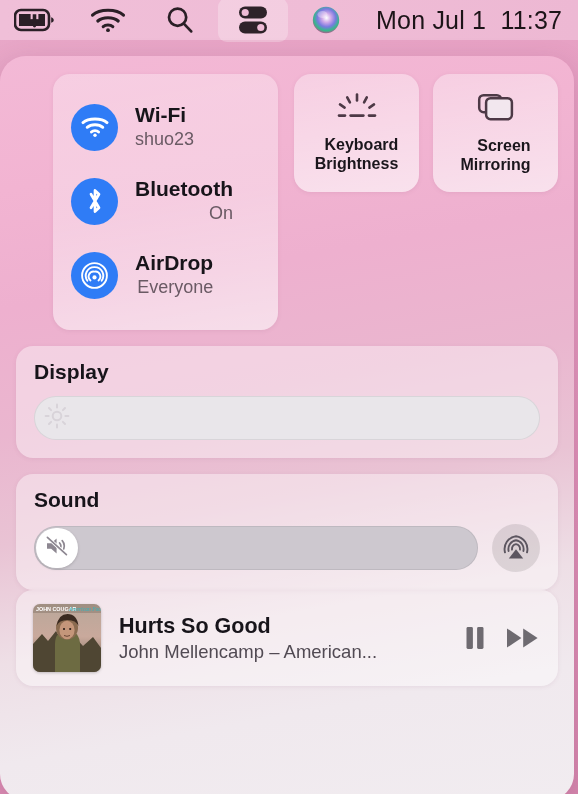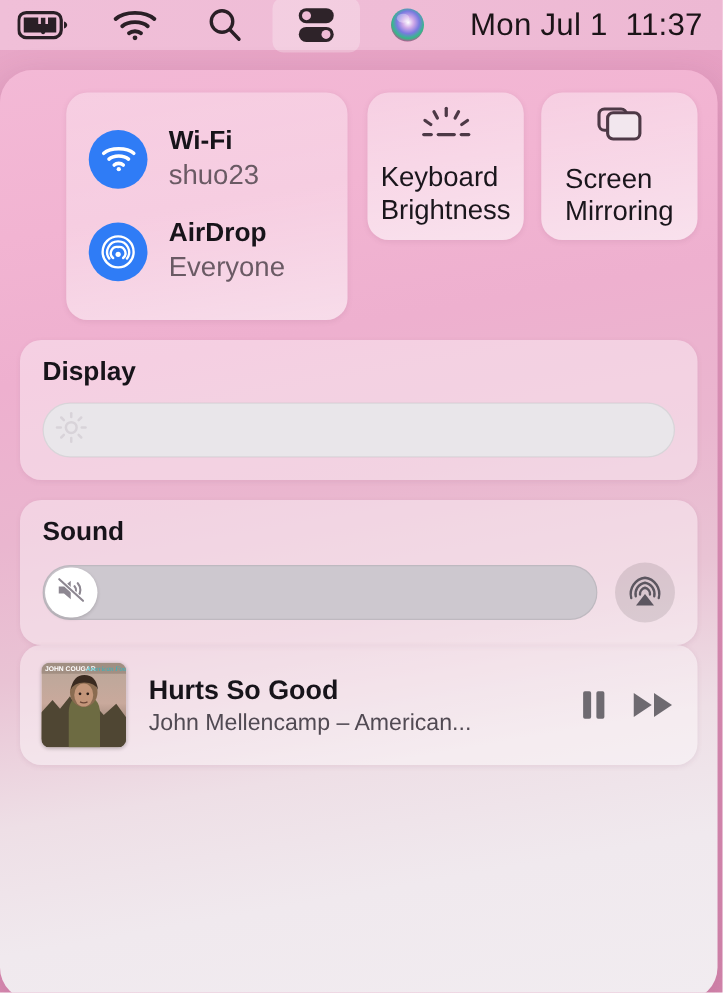--- a/index.html
+++ b/index.html
@@ -58,21 +58,21 @@
     box-shadow:0 1px 4px rgba(140,80,115,0.12);
   }
   .conn-row { display:flex; align-items:center; height:74px; padding-left:18px; }
   .conn-icon {
     width:47px; height:47px; border-radius:50%;
     background:#2f7cf6; flex:0 0 auto;
     display:flex; align-items:center; justify-content:center;
   }
   .conn-text { margin-left:17px; }
   .conn-title { font-size:21px; font-weight:bold; color:#17141a; line-height:1.12; }
-  .conn-sub { font-size:22px; color:#6a5a64; line-height:1.2; margin-top:2px; }
+  .conn-sub { font-size:18px; color:#6a5a64; line-height:1.2; margin-top:2px;text-align:right; }
 
   
   .col-right { display:flex; flex-direction:column; gap:16px; }
 
   #focus-tile {
     width:280px; height:118px; border-radius:17px;
     background:linear-gradient(165deg,
         rgba(255,255,255,0.26) 0%,
         rgba(255,255,255,0.30) 100%);
     box-shadow:0 1px 4px rgba(140,80,115,0.12);
@@ -89,22 +89,22 @@
   .sq-tile {
     width:125px; height:118px; border-radius:17px;
     background:linear-gradient(170deg,
         rgba(255,255,255,0.34) 0%,
         rgba(255,255,255,0.62) 100%);
     box-shadow:0 1px 4px rgba(140,80,115,0.12);
     display:flex; flex-direction:column; align-items:center;
     justify-content:center; gap:9px;
   }
   .sq-label {
-    font-size:22px; color:#1a161c; text-align:left;
-    line-height:1.16; font-weight:400;
+    font-size:16px; color:#1a161c; text-align:right;
+    line-height:1.16; font-weight:700;
   }
 
   
   .slider-card {
     margin-top:16px; border-radius:17px; padding:14px 18px 18px 18px;
     background:rgba(255,255,255,0.40);
     box-shadow:0 1px 4px rgba(140,80,115,0.10);
   }
   .card-title { font-size:21px; font-weight:bold; color:#17141a; margin-bottom:12px; }
   .slider-line { display:flex; align-items:center; gap:14px; }
@@ -223,20 +223,31 @@
             <path d="M10.4 15.0 C12.3 13.2 15.7 13.2 17.6 15.0" fill="none" stroke="#fff" stroke-width="2.9" stroke-linecap="round"></path>
             <circle cx="14" cy="18.3" r="1.7" fill="#fff"></circle>
           </svg>
         </div>
         <div class="conn-text">
           <div class="conn-title">Wi-Fi</div>
           <div class="conn-sub">shuo23</div>
         </div>
       </div>
 
+      <div class="conn-row">
+        <div class="conn-icon">
+          <svg width="20" height="28" viewBox="0 0 20 28">
+            <path d="M6 7.2 L14 20.8 L10 24.6 V3.4 L14 7.2 L6 20.8" fill="none" stroke="#fff" stroke-width="2.7" stroke-linejoin="round" stroke-linecap="round"></path>
+          </svg>
+        </div>
+        <div class="conn-text">
+          <div class="conn-title">Bluetooth</div>
+          <div class="conn-sub">On</div>
+        </div>
+      </div>
 
       <div class="conn-row">
         <div class="conn-icon">
           <svg width="29" height="29" viewBox="0 0 29 29">
             <circle cx="14.5" cy="14.5" r="12.4" fill="none" stroke="#fff" stroke-width="1.9"></circle>
             <path d="M7.4 19.8 A8.6 8.6 0 0 1 14.5 6.1 A8.6 8.6 0 0 1 21.6 19.8" fill="none" stroke="#fff" stroke-width="1.9" stroke-linecap="round"></path>
             <path d="M10.5 19.4 A5 5 0 0 1 14.5 10.6 A5 5 0 0 1 18.5 19.4" fill="none" stroke="#fff" stroke-width="1.9" stroke-linecap="round"></path>
             <circle cx="14.5" cy="16.4" r="2.1" fill="#fff"></circle>
           </svg>
         </div>

